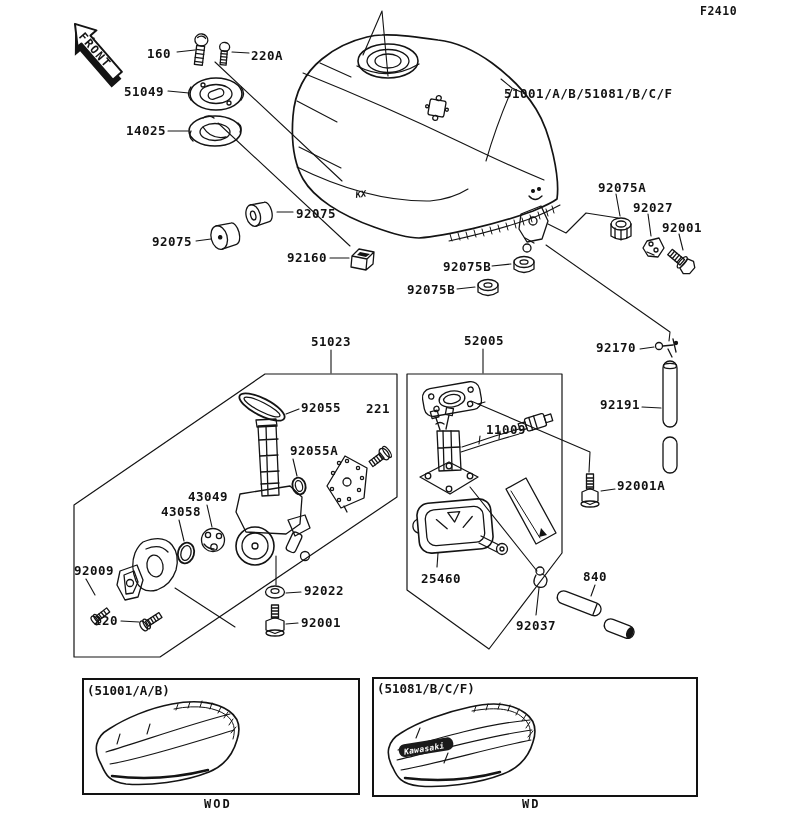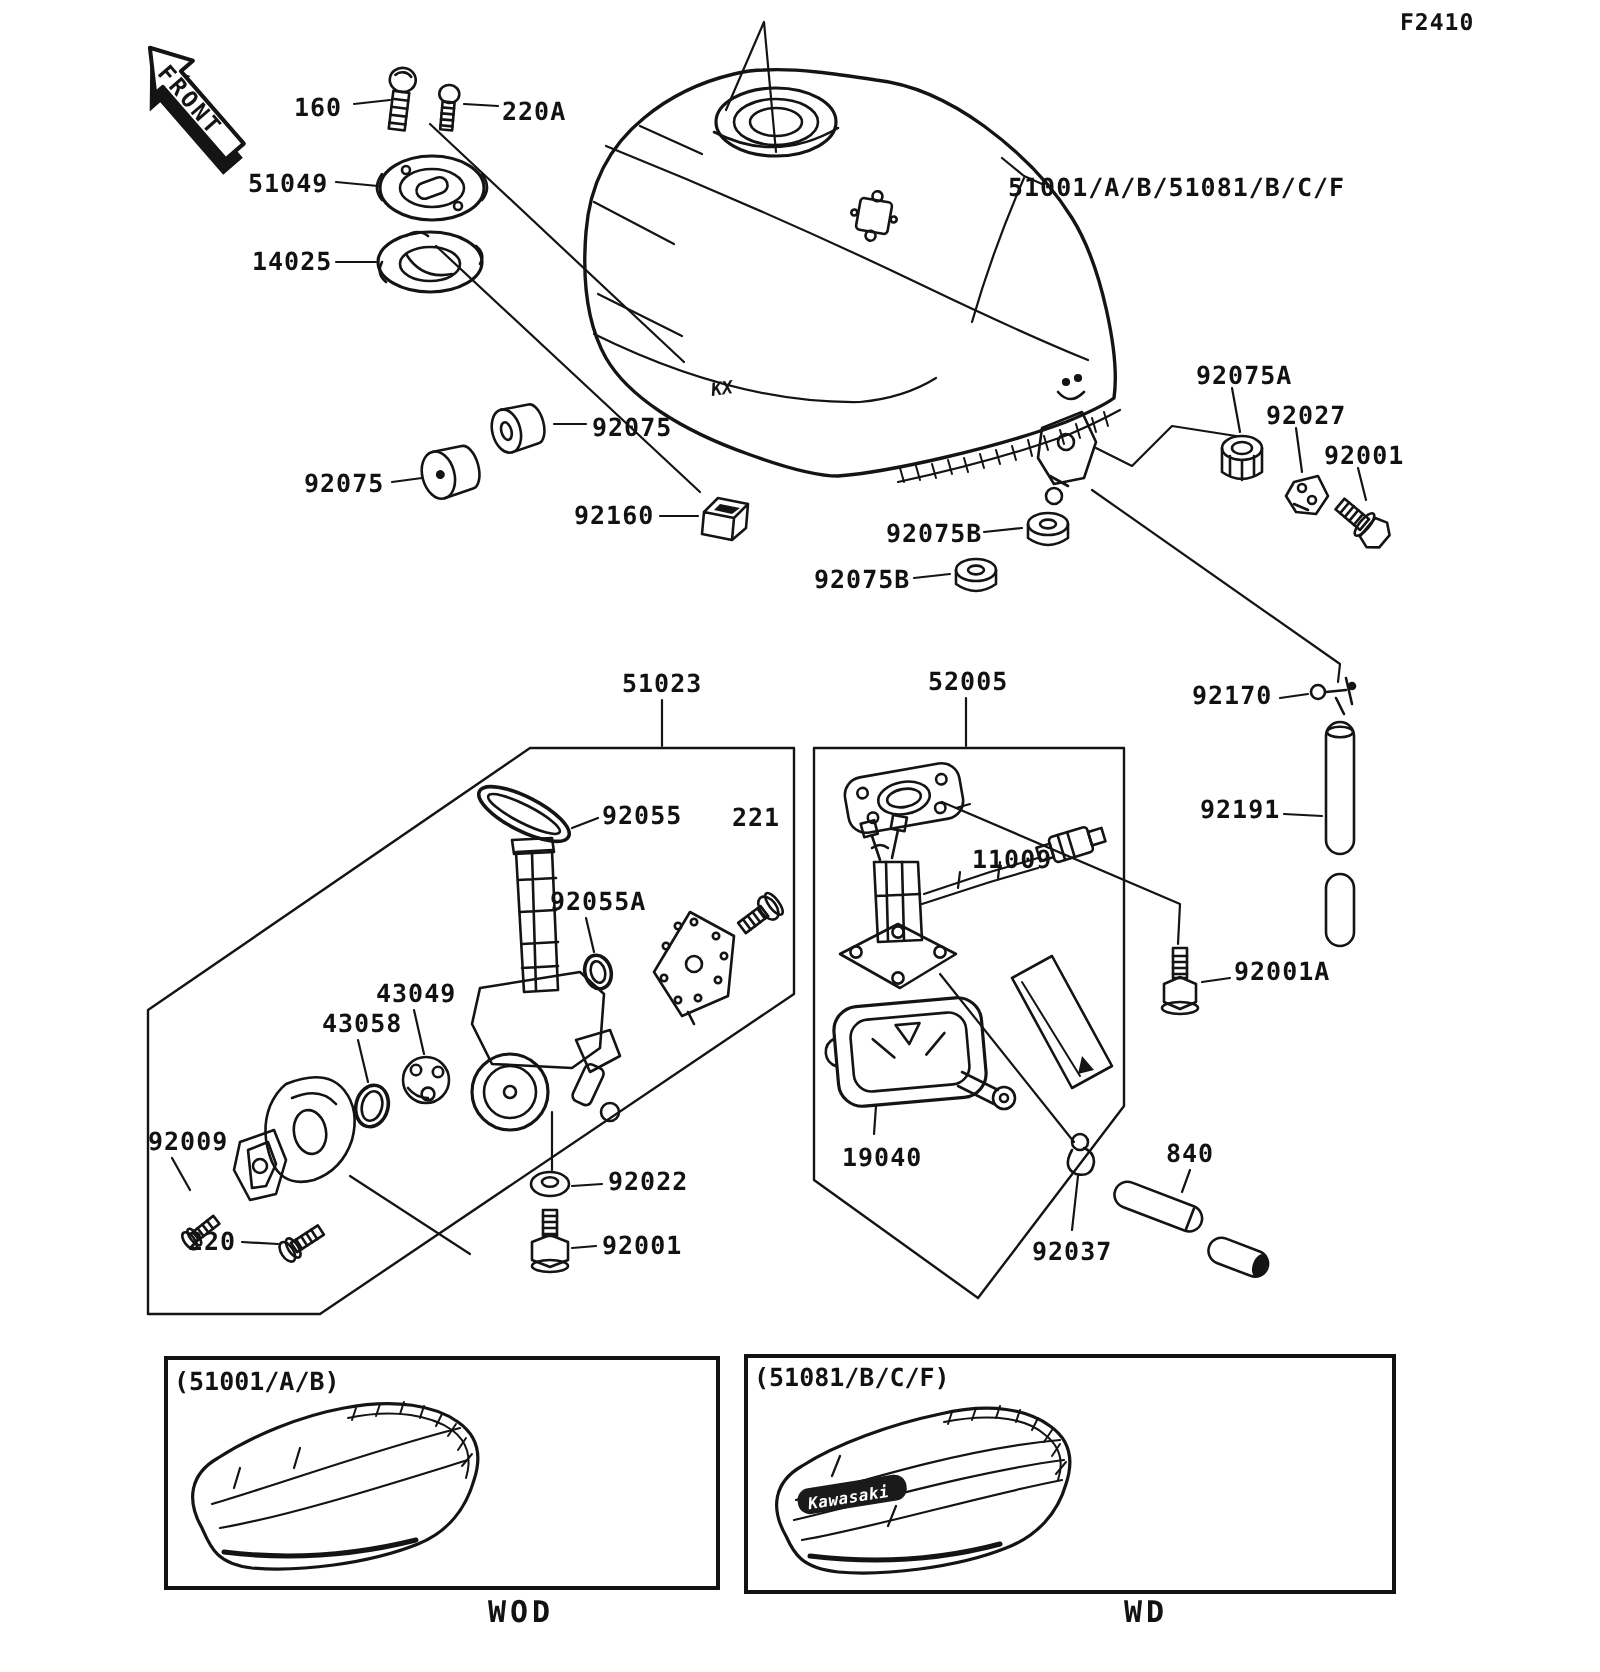--- a/index.html
+++ b/index.html
@@ -9,21 +9,21 @@
     overflow:hidden;margin:0 auto;
   }
   .stage svg{position:absolute;left:0;top:0;z-index:1;}
   .lbl{
     position:absolute;z-index:3;font-weight:bold;font-size:12.5px;
     line-height:14px;color:#121212;white-space:nowrap;letter-spacing:0.5px;
   }
   .small-lbl{font-size:11.5px;margin-left:37px;}
   .panel{position:absolute;z-index:2;border:2px solid #121212;background:transparent;}
   .panel-header{position:absolute;z-index:3;font-weight:bold;font-size:12.5px;color:#121212;white-space:nowrap;}
-  .caption{position:absolute;z-index:3;font-weight:bold;font-size:15px;letter-spacing:2px;color:#121212;margin-left:40px;}
+  .caption{position:absolute;z-index:3;font-weight:bold;font-size:12px;letter-spacing:2px;color:#121212;}
   .vtable{position:absolute;z-index:3;background:#fff;border:2px solid #121212;display:grid;}
   .vtable .cell{
     display:flex;align-items:center;padding:0 3px;font-weight:bold;font-size:12px;
     color:#121212;white-space:nowrap;border-bottom:2px solid #121212;letter-spacing:0.5px;
   }
   .vtable .c1{border-right:2px solid #121212;}
   .vtable .lastrow{border-bottom:none;}
   .t-left{left:224px;top:686px;width:128px;grid-template-columns:66px 1fr;}
   .t-left .cell{height:14.3px;}
   .t-right{left:529px;top:684px;width:166px;grid-template-columns:66px 1fr;}
@@ -410,29 +410,29 @@
 <div class="lbl" style="left:287px;top:251px;">92160</div>
 <div class="lbl" style="left:443px;top:260px;">92075B</div>
 <div class="lbl" style="left:407px;top:283px;">92075B</div>
 <div class="lbl" style="left:311px;top:335px;">51023</div>
 <div class="lbl" style="left:464px;top:334px;">52005</div>
 <div class="lbl" style="left:596px;top:341px;">92170</div>
 <div class="lbl" style="left:600px;top:398px;">92191</div>
 <div class="lbl" style="left:486px;top:395px;margin-top:28px;">11009</div>
 <div class="lbl" style="left:301px;top:401px;">92055</div>
 <div class="lbl" style="left:366px;top:402px;">221</div>
-<div class="lbl" style="left:275px;top:444px;">92055A</div>
+<div class="lbl" style="left:290px;top:444px;">92055A</div>
 <div class="lbl" style="left:188px;top:490px;">43049</div>
 <div class="lbl" style="left:161px;top:505px;">43058</div>
 <div class="lbl" style="left:74px;top:564px;">92009</div>
 <div class="lbl" style="left:94px;top:614px;">220</div>
 <div class="lbl" style="left:304px;top:584px;">92022</div>
 <div class="lbl" style="left:301px;top:616px;">92001</div>
 <div class="lbl" style="left:617px;top:479px;">92001A</div>
-<div class="lbl" style="left:421px;top:572px;">19040</div>
+<div class="lbl" style="left:421px;top:572px;">25460</div>
 <div class="lbl" style="left:583px;top:570px;">840</div>
 <div class="lbl" style="left:516px;top:619px;">92037</div>
 
 <div class="lbl small-lbl" style="left:663px;top:4px;">F2410</div>
 
 <div class="panel" style="left:82px;top:678px;width:274px;height:113px;"></div>
 <div class="panel" style="left:372px;top:677px;width:322px;height:116px;"></div>
 
 <div class="panel-header" style="left:87px;top:683px;">(51001/A/B)</div>
 <div class="panel-header" style="left:377px;top:681px;">(51081/B/C/F)</div>

